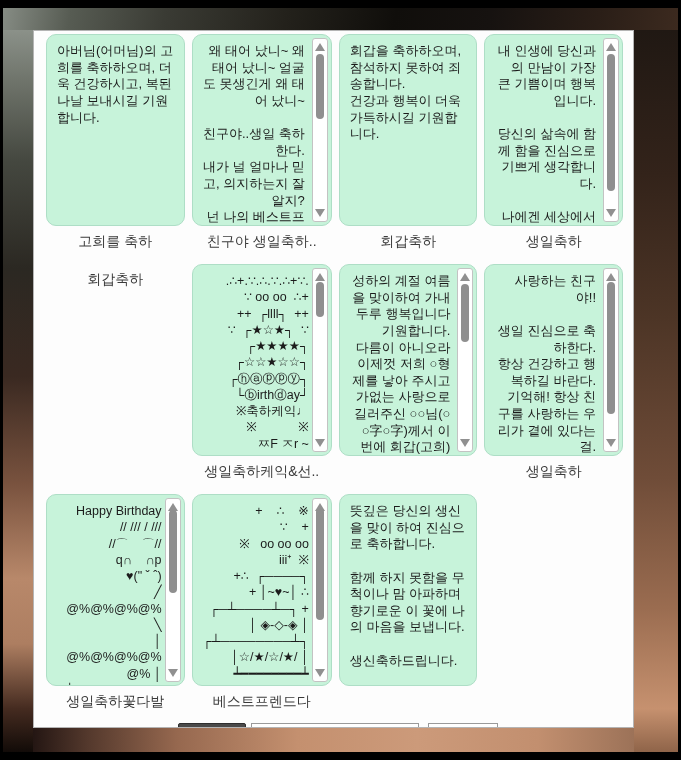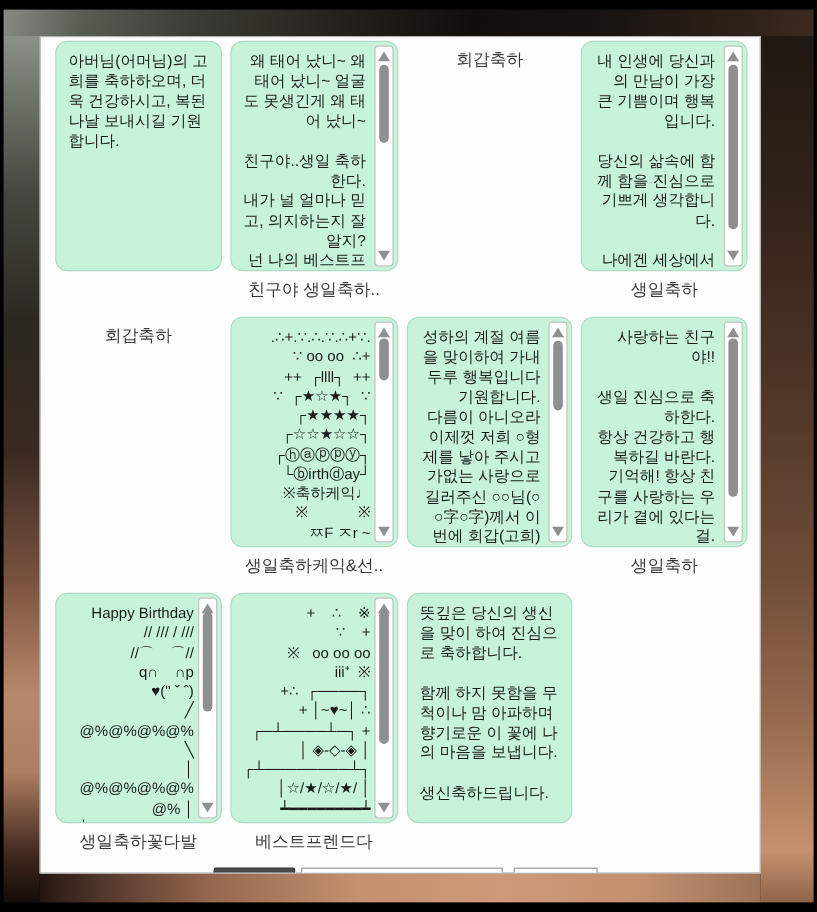--- a/index.html
+++ b/index.html
@@ -59,39 +59,44 @@
 <div class="photo photo-right"></div>
 <div class="photo photo-bottom"></div>
 
 <div class="panel">
   <div class="grid">
 
     <div class="cell">
       <div class="card">
         <div class="card-text">아버님(어머님)의 고희를 축하하오며, 더욱 건강하시고, 복된 나날 보내시길 기원합니다.</div>
       </div>
+      <div class="caption">고희를 축하</div>
     </div>
 
     <div class="cell">
       <div class="card has-sb">
         <div class="card-text">왜 태어 났니~ 왜 태어 났니~ 얼굴도 못생긴게 왜 태어 났니~
 
 친구야..생일 축하한다.
 내가 널 얼마나 믿고, 의지하는지 잘 알지?
 넌 나의 베스트프렌드다. ㅎㅎ</div>
         <div class="sb">
           <div class="sb-up"></div>
           <div class="sb-thumb" style="top: 15px; height: 65px;"></div>
           <div class="sb-down"></div>
         </div>
       </div>
       <div class="caption">친구야 생일축하..</div>
     </div>
 
     <div class="cell">
+      <div class="card">
+        <div class="card-text">회갑을 축하하오며, 참석하지 못하여 죄송합니다.
+건강과 행복이 더욱 가득하시길 기원합니다.</div>
+      </div>
       <div class="caption">회갑축하</div>
     </div>
 
     <div class="cell">
       <div class="card has-sb">
         <div class="card-text">내 인생에 당신과의 만남이 가장 큰 기쁨이며 행복입니다.
 
 당신의 삶속에 함께 함을 진심으로 기쁘게 생각합니다.
 
 나에겐 세상에서 하나 밖에 없는 가장 소중한 당신의 생일을 진심으로 축하합니다.</div>

